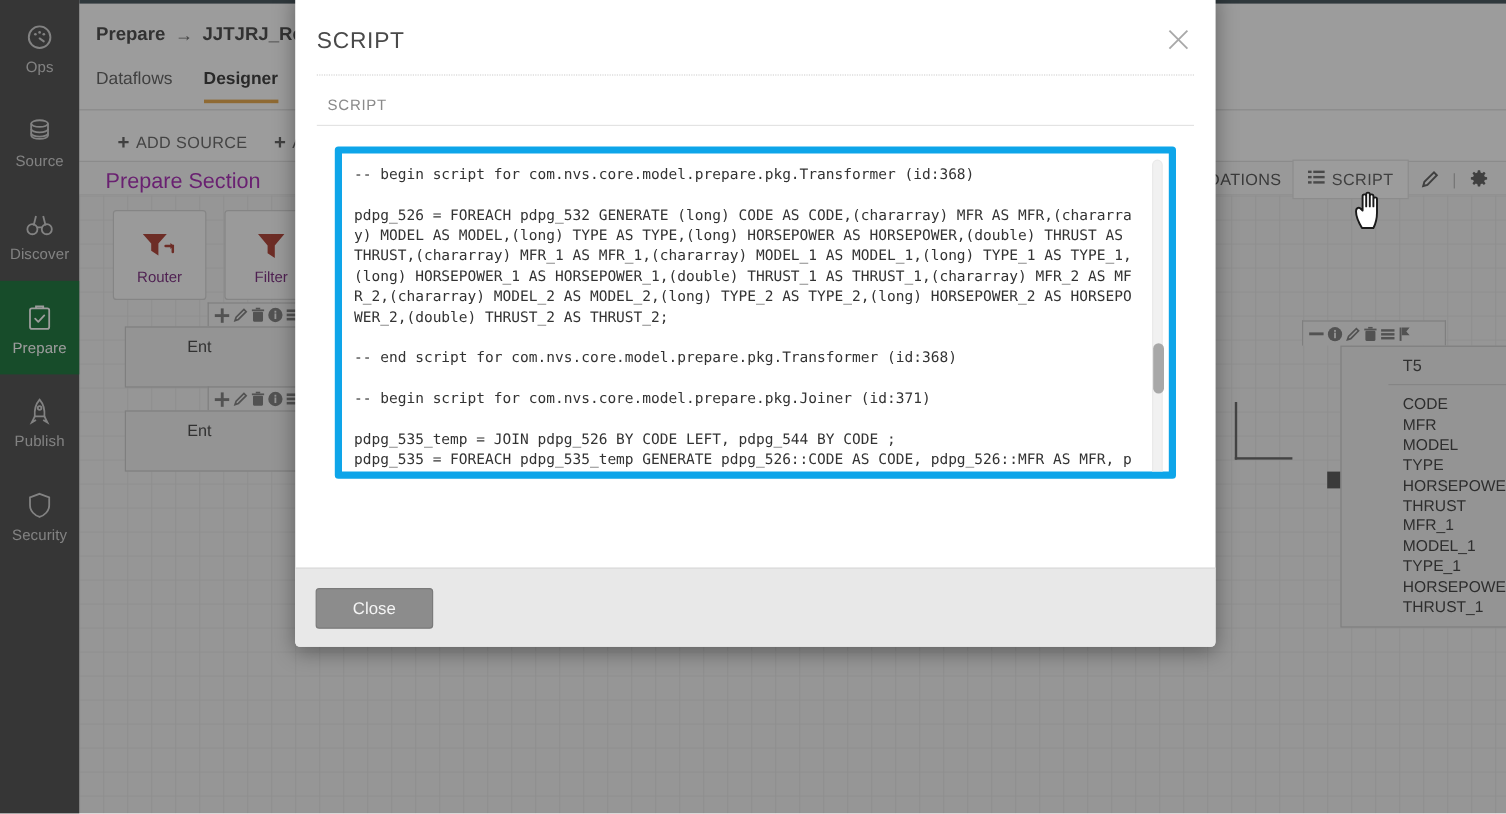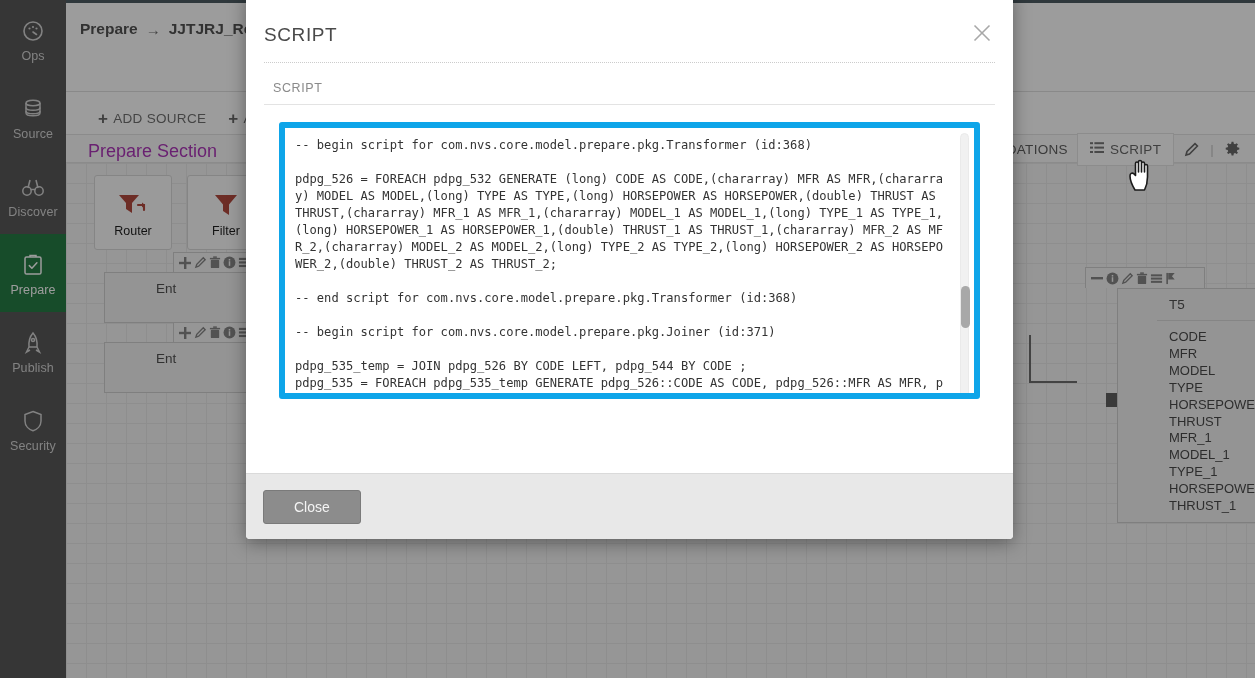--- a/index.html
+++ b/index.html
@@ -126,21 +126,21 @@
   
   .palette { position: absolute; left: 28px; top: 12px; display: flex; gap: 15px; }
   .ptile {
     width: 78px; height: 75px;
     border: 1px solid #d5d5d5; border-radius: 3px;
     background: #fbfbfb;
     display: flex; flex-direction: column; align-items: center; justify-content: center;
     cursor: pointer;
   }
   .ptile .pi { height: 34px; display: flex; align-items: center; justify-content: center; }
-  .ptile .pl { font-size: 12.5px; color: #000000; margin-top: 2px; }
+  .ptile .pl { font-size: 12.5px; color: #701a75; margin-top: 2px; }
 
   
   .node {
     position: absolute;
     border: 1px solid #c9c9c9;
     background: #f0f0f0;
     padding-left: 39px;
   }
   .node-toolbar {
     position: absolute;
@@ -367,20 +367,24 @@
 
   <div class="main">
     <div class="topaccent"></div>
 
     <div class="breadcrumb">
       <span>Prepare</span>
       <span class="bc-arrow">→</span>
       <span>JJTJRJ_Reg</span>
     </div>
 
+    <div class="tabs">
+      <div class="tab">Dataflows</div>
+      <div class="tab active">Designer</div>
+    </div>
     <div class="tabs-underline"></div>
 
     <div class="action-row">
       <div class="act">
         <span class="plus">+</span>
         <span>ADD SOURCE</span>
       </div>
       <div class="act">
         <span class="plus">+</span>
         <span>AD</span>

